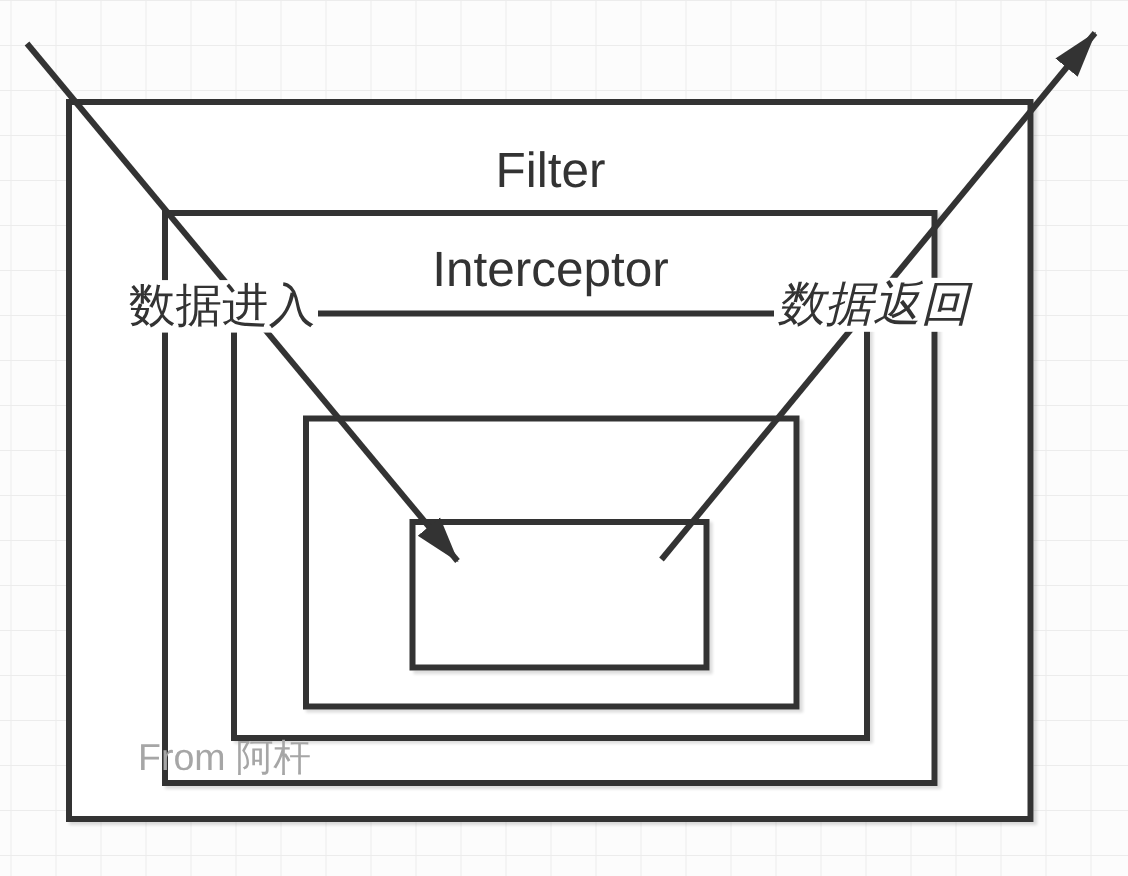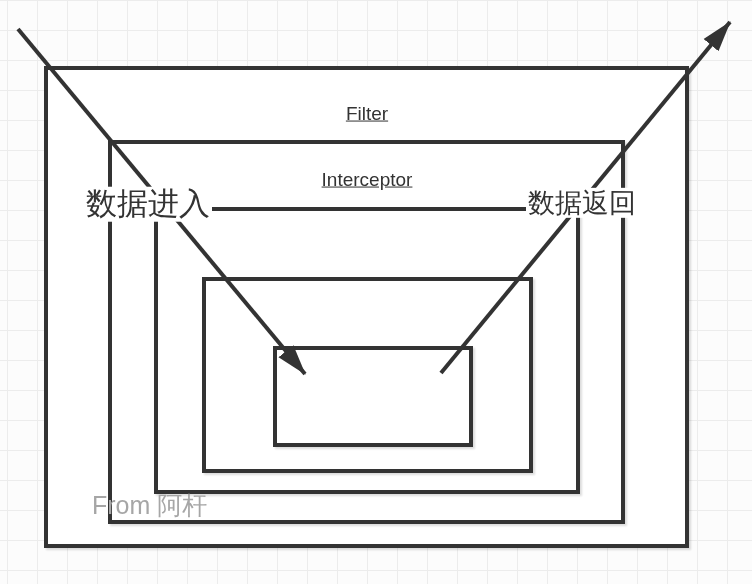--- a/index.html
+++ b/index.html
@@ -28,26 +28,25 @@
   }
   #rect-filter            {left:44px; top:66px;  width:645px; height:482px;}
   #rect-interceptor       {left:108px;top:140px; width:517px; height:384px;}
   #rect-controlleradvice  {left:154px;top:207px; width:426px; height:287px;}
   #rect-aop               {left:202px;top:277px; width:331px; height:196px;}
   #rect-controller        {left:273px;top:346px; width:200px; height:101px;}
 
   .layer-label{
     position:absolute;
     transform:translate(-50%,-50%);
-    font-size:19px;
+    font-size:33px;
     color:#333333;
     white-space:nowrap;
     z-index:2;
     line-height:1.1;
-    text-decoration:underline;
   }
   #label-filter           {left:367px;top:114px;}
   #label-interceptor      {left:367px;top:180px;}
   #label-controlleradvice {left:367px;top:241px;}
   #label-aop              {left:367px;top:308px;}
   #label-controller       {left:373px;top:396px;}
 
   .arrow-layer{
     position:absolute;left:0;top:0;width:752px;height:584px;
     z-index:3;
@@ -63,21 +62,21 @@
     position:absolute;
     transform:translate(-50%,-50%);
     background:#ffffff;
     color:#333333;
     white-space:nowrap;
     padding:1px 2px;
     z-index:4;
     line-height:1.05;
   }
   #flow-in  {left:148px;top:204px;font-size:31px;text-align:center;}
-  #flow-out {left:582px;top:203px;font-size:27px;}
+  #flow-out {left:582px;top:203px;font-size:32px;font-style:italic;}
 
   .watermark{
     position:absolute;
     left:92px;top:492px;
     font-size:25px;
     color:#a6a6a6;
     white-space:nowrap;
     z-index:5;
     line-height:1.1;
   }

